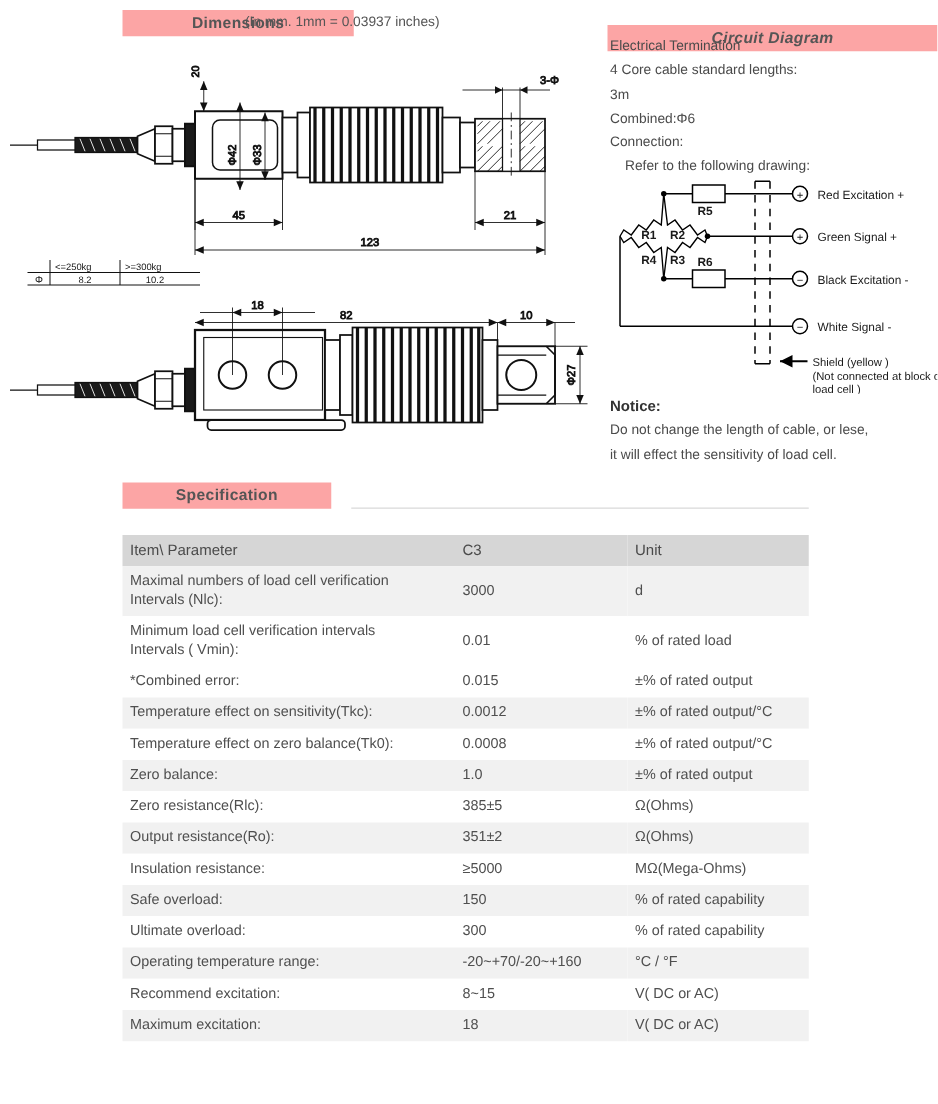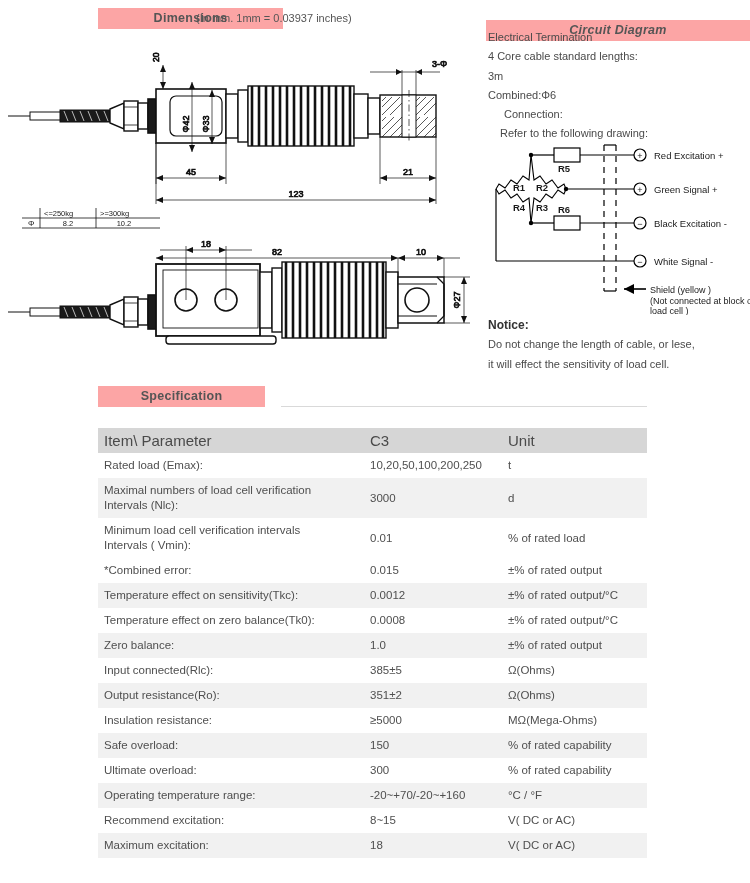--- a/index.html
+++ b/index.html
@@ -87,21 +87,21 @@
     text-align: left;
     font-weight: normal;
     padding: 5px 6px 5px 6px;
     vertical-align: middle;
     color: #4f4f4f;
     line-height: 15px;
   }
   #spec-table thead th {
     background: #d6d6d6;
     color: #4a4a4a;
-    font-size: 15px;
+    font-size: 12px;
     padding-top: 5px;
     padding-bottom: 5px;
   }
   #spec-table tbody tr.shade td { background: #f1f1f1; }
   #spec-table tbody tr.plain td { background: #ffffff; }
   #spec-table col.c-item { width: 266px; }
   #spec-table col.c-val  { width: 138px; }
   #spec-table col.c-unit { width: 145px; }
 
   svg text {
@@ -348,21 +348,21 @@
 
 <div id="circuit-panel">
   <div class="banner" style="left:0; top:20px; width:264px;font-style:italic;">
     <span>Circuit Diagram</span>
   </div>
 
   <div class="ctext" style="left:2px; top:31px;">Electrical Termination</div>
   <div class="ctext" style="left:2px; top:50px;">4 Core cable standard lengths:</div>
   <div class="ctext" style="left:2px; top:70px;">3m</div>
   <div class="ctext" style="left:2px; top:89px;">Combined:Φ6</div>
-  <div class="ctext" style="left:2px; top:108px;margin-left:16px;">Connection:</div>
+  <div class="ctext" style="left:2px; top:108px;">Connection:</div>
   <div class="ctext" style="left:14px; top:127px;">Refer to the following drawing:</div>
 
   <svg id="circuit-svg" viewBox="0 0 264 172" preserveAspectRatio="none">
     <g stroke="#000" fill="none" stroke-width="1.2">
 
       <path d="M10 46 L13 41 L19 45 L25 37 L31 41 L37 33 L43 37 L45 12" stroke-width="1.1"></path>
 
       <path d="M45 12 L48 37 L54 33 L60 41 L66 37 L72 45 L78 41 L80 46" stroke-width="1.1"></path>
 
       <path d="M10 46 L13 51 L19 47 L25 55 L31 51 L37 59 L43 55 L45 80" stroke-width="1.1"></path>
@@ -445,25 +445,20 @@
       <col class="c-unit">
   </colgroup>
   <thead>
     <tr>
       <th>Item\ Parameter</th>
       <th>C3</th>
       <th>Unit</th>
     </tr>
   </thead>
   <tbody>
-      <tr class="plain">
-        <td>Rated load (Emax):</td>
-        <td>10,20,50,100,200,250</td>
-        <td>t</td>
-      </tr>
       <tr class="shade">
         <td>Maximal numbers of load cell verification<br>Intervals (Nlc):</td>
         <td>3000</td>
         <td>d</td>
       </tr>
       <tr class="plain">
         <td>Minimum load cell verification intervals<br>Intervals ( Vmin):</td>
         <td>0.01</td>
         <td>% of rated load</td>
       </tr>
@@ -481,21 +476,21 @@
         <td>Temperature effect on zero balance(Tk0):</td>
         <td>0.0008</td>
         <td>±% of rated output/°C</td>
       </tr>
       <tr class="shade">
         <td>Zero balance:</td>
         <td>1.0</td>
         <td>±% of rated output</td>
       </tr>
       <tr class="plain">
-        <td>Input connected(Rlc):</td>
+        <td>Zero resistance(Rlc):</td>
         <td>385±5</td>
         <td>Ω(Ohms)</td>
       </tr>
       <tr class="shade">
         <td>Output resistance(Ro):</td>
         <td>351±2</td>
         <td>Ω(Ohms)</td>
       </tr>
       <tr class="plain">
         <td>Insulation resistance:</td>

